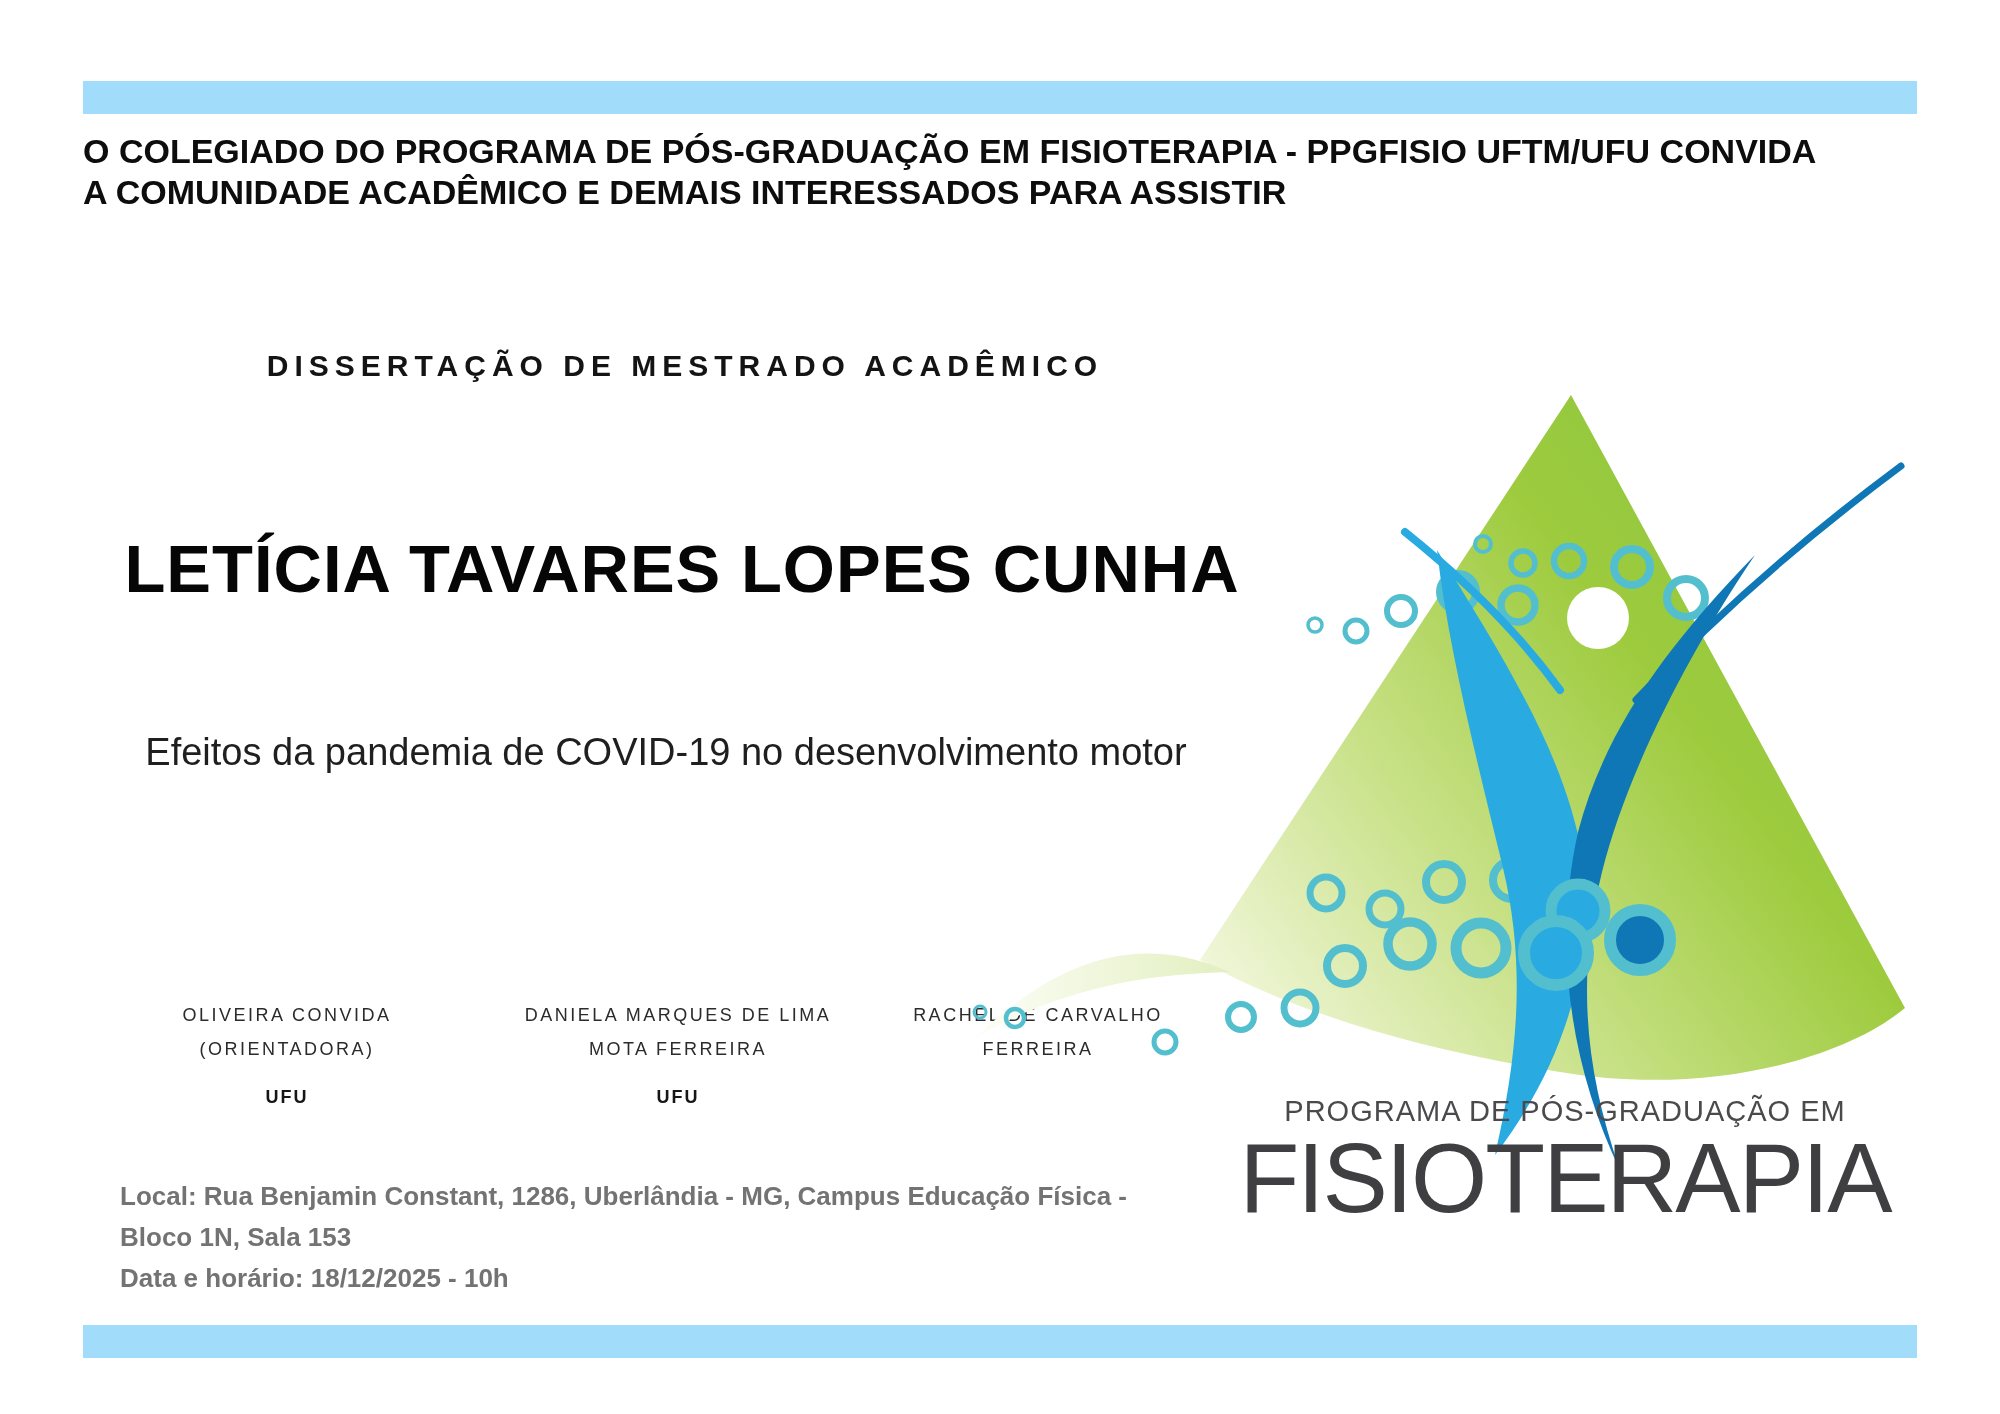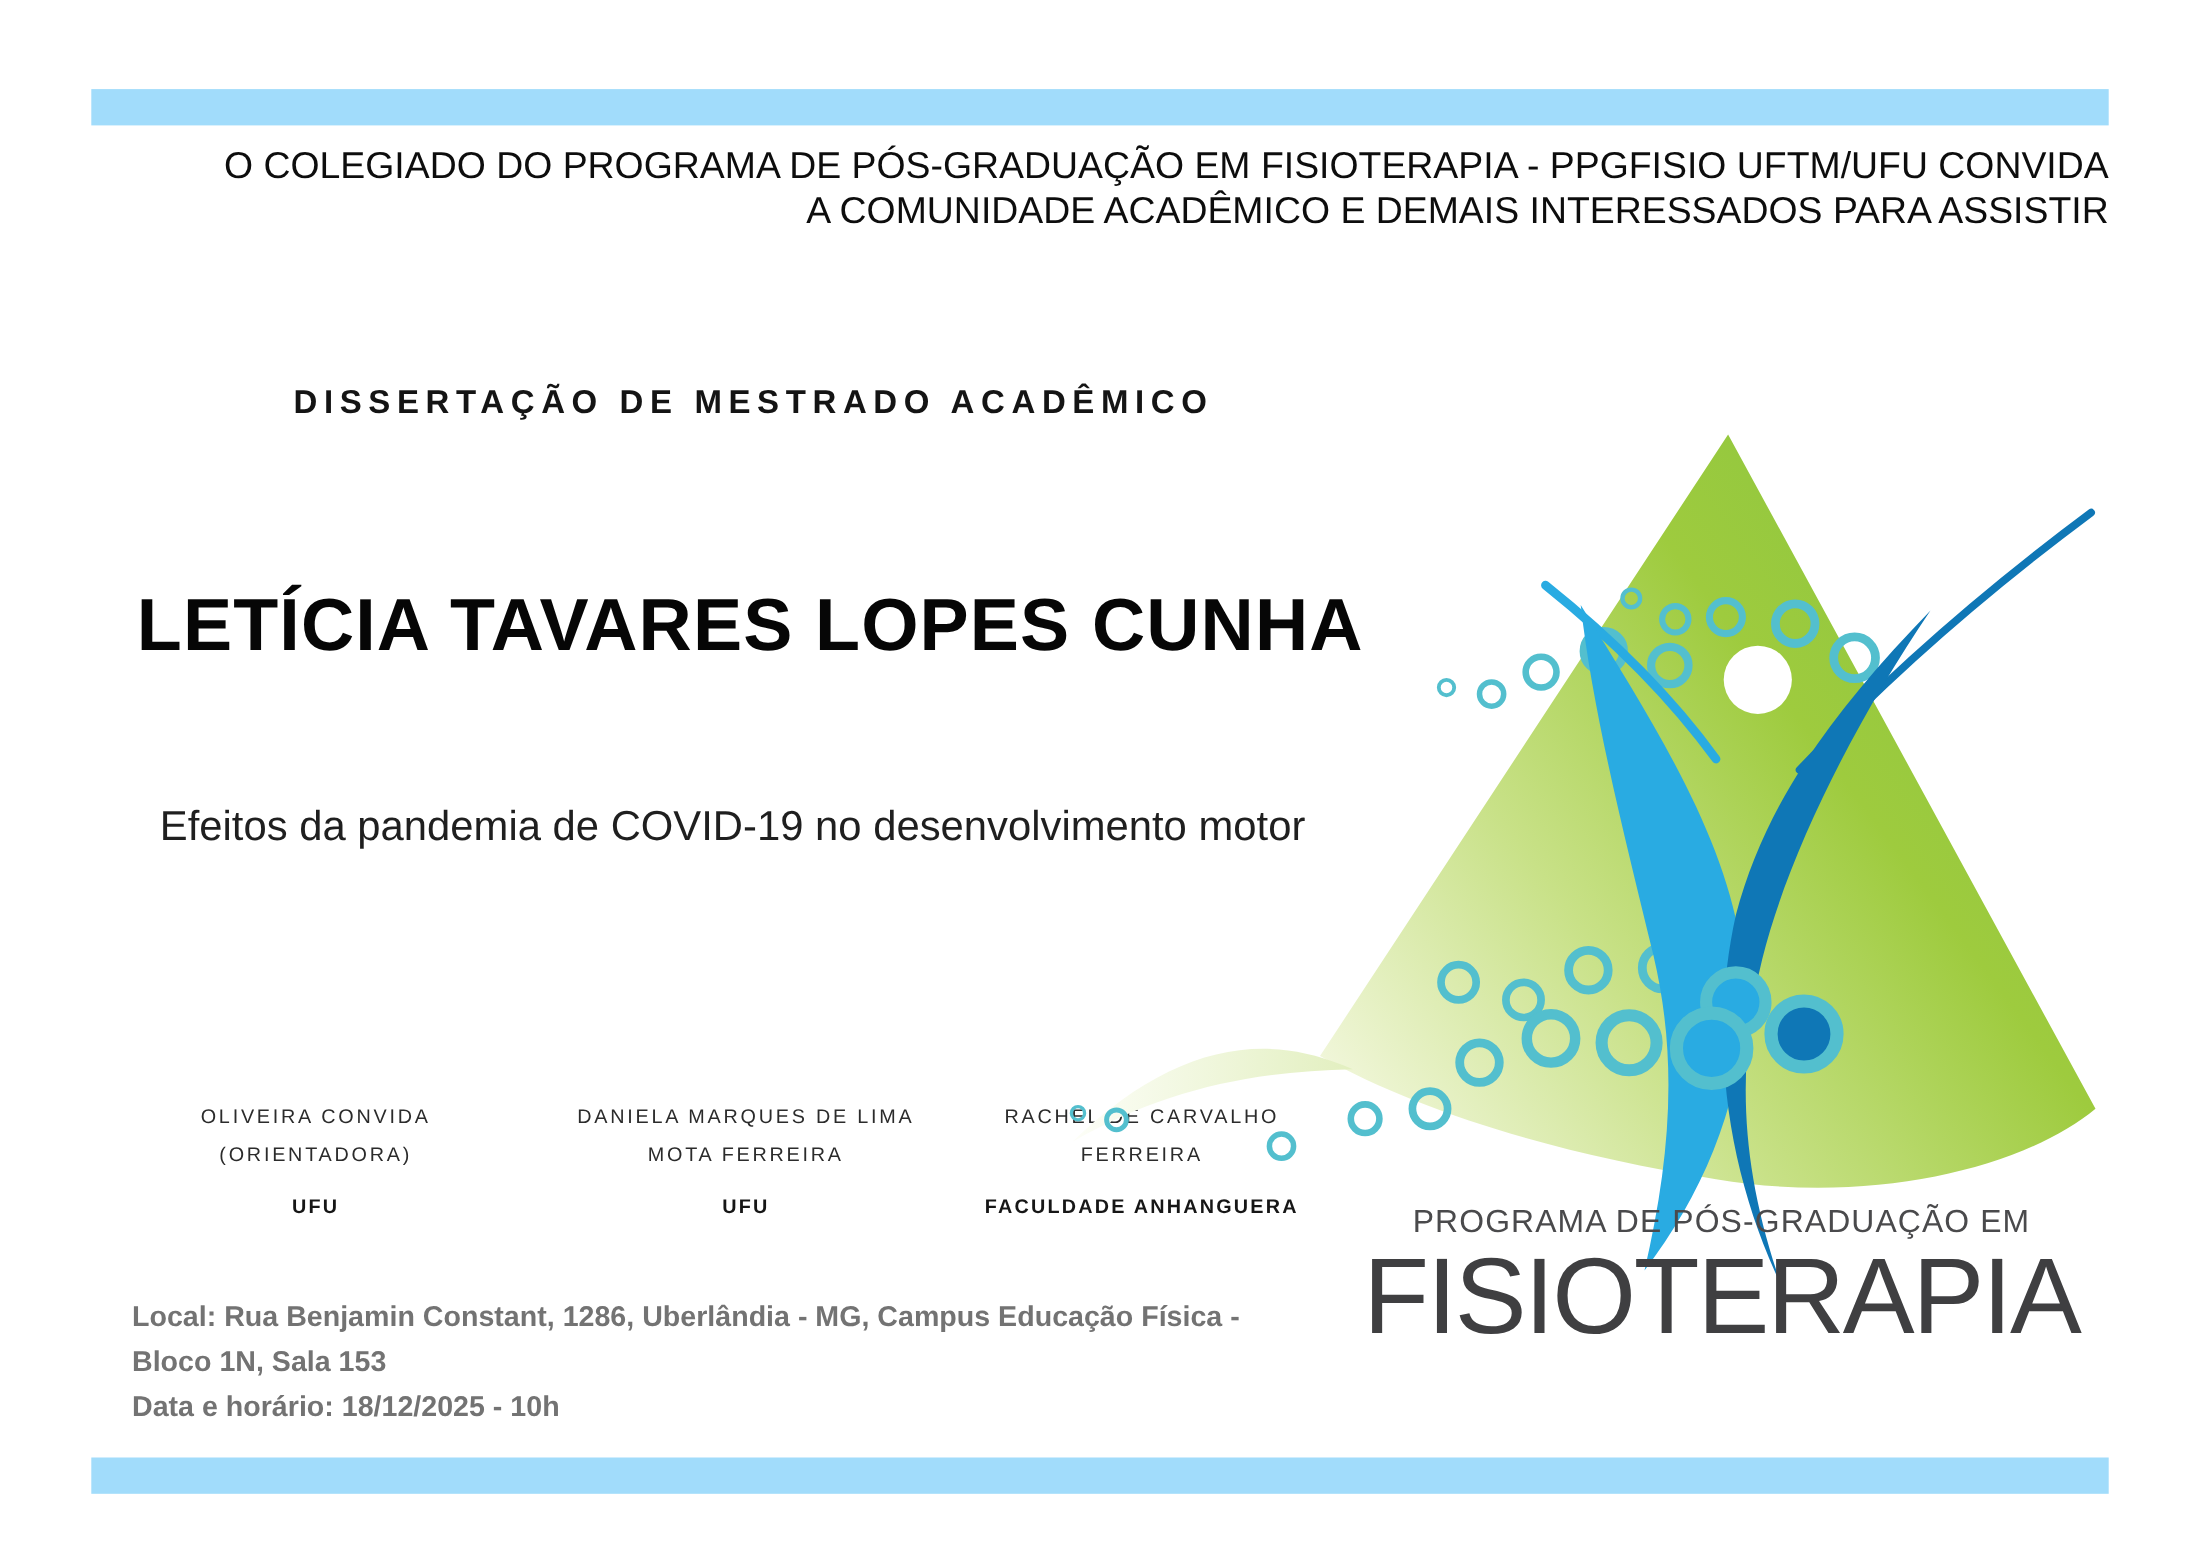--- a/index.html
+++ b/index.html
@@ -5,22 +5,22 @@
   html,body{margin:0;padding:0;background:#ffffff;}
   .page{
     position:relative;width:2000px;height:1414px;background:#ffffff;overflow:hidden;
     font-family:"Liberation Sans",sans-serif;color:#111;
   }
   .accent-bar{position:absolute;left:83px;width:1834px;height:33px;background:#A1DCFB;}
   .accent-bar.top{top:81px;}
   .accent-bar.bottom{top:1325px;}
 
   .header{
-    position:absolute;left:83px;top:131px;width:1834px;text-align:right;
-    font-weight:normal;font-size:34px;line-height:41px;color:#0d0d0d;letter-spacing:0px;
+    position:absolute;left:83px;top:131px;width:1834px;text-align:left;
+    font-weight:bold;font-size:34px;line-height:41px;color:#0d0d0d;letter-spacing:0px;
   }
   .section-label{
     position:absolute;left:85px;top:349px;width:1200px;text-align:center;
     font-weight:bold;font-size:30px;letter-spacing:6px;color:#141414;
   }
   .candidate{
     position:absolute;left:66px;top:514px;width:1200px;margin:16px;text-align:center;
     font-weight:bold;font-size:67px;letter-spacing:1px;color:#060606;white-space:nowrap;
   }
   .thesis{
@@ -85,21 +85,20 @@
 
   <div class="committee-col col-2">
     <div>DANIELA MARQUES DE LIMA</div>
     <div>MOTA FERREIRA</div>
     <div class="affiliation">UFU</div>
   </div>
 
   <div class="committee-col col-3">
     <div>RACHEL DE CARVALHO</div>
     <div>FERREIRA</div>
-    <div class="affiliation">FACULDADE ANHANGUERA</div>
   </div>
 
   <div class="event-details">
     <div>Local: Rua Benjamin Constant, 1286, Uberlândia - MG, Campus Educação Física - Bloco 1N, Sala 153</div>
     <div>Data e horário: 18/12/2025 - 10h</div>
   </div>
 
   <svg class="logo-art" viewBox="0 0 1000 810" xmlns="http://www.w3.org/2000/svg" aria-hidden="true">
     <defs>
       <linearGradient id="triGrad" x1="0%" y1="85%" x2="90%" y2="20%">

